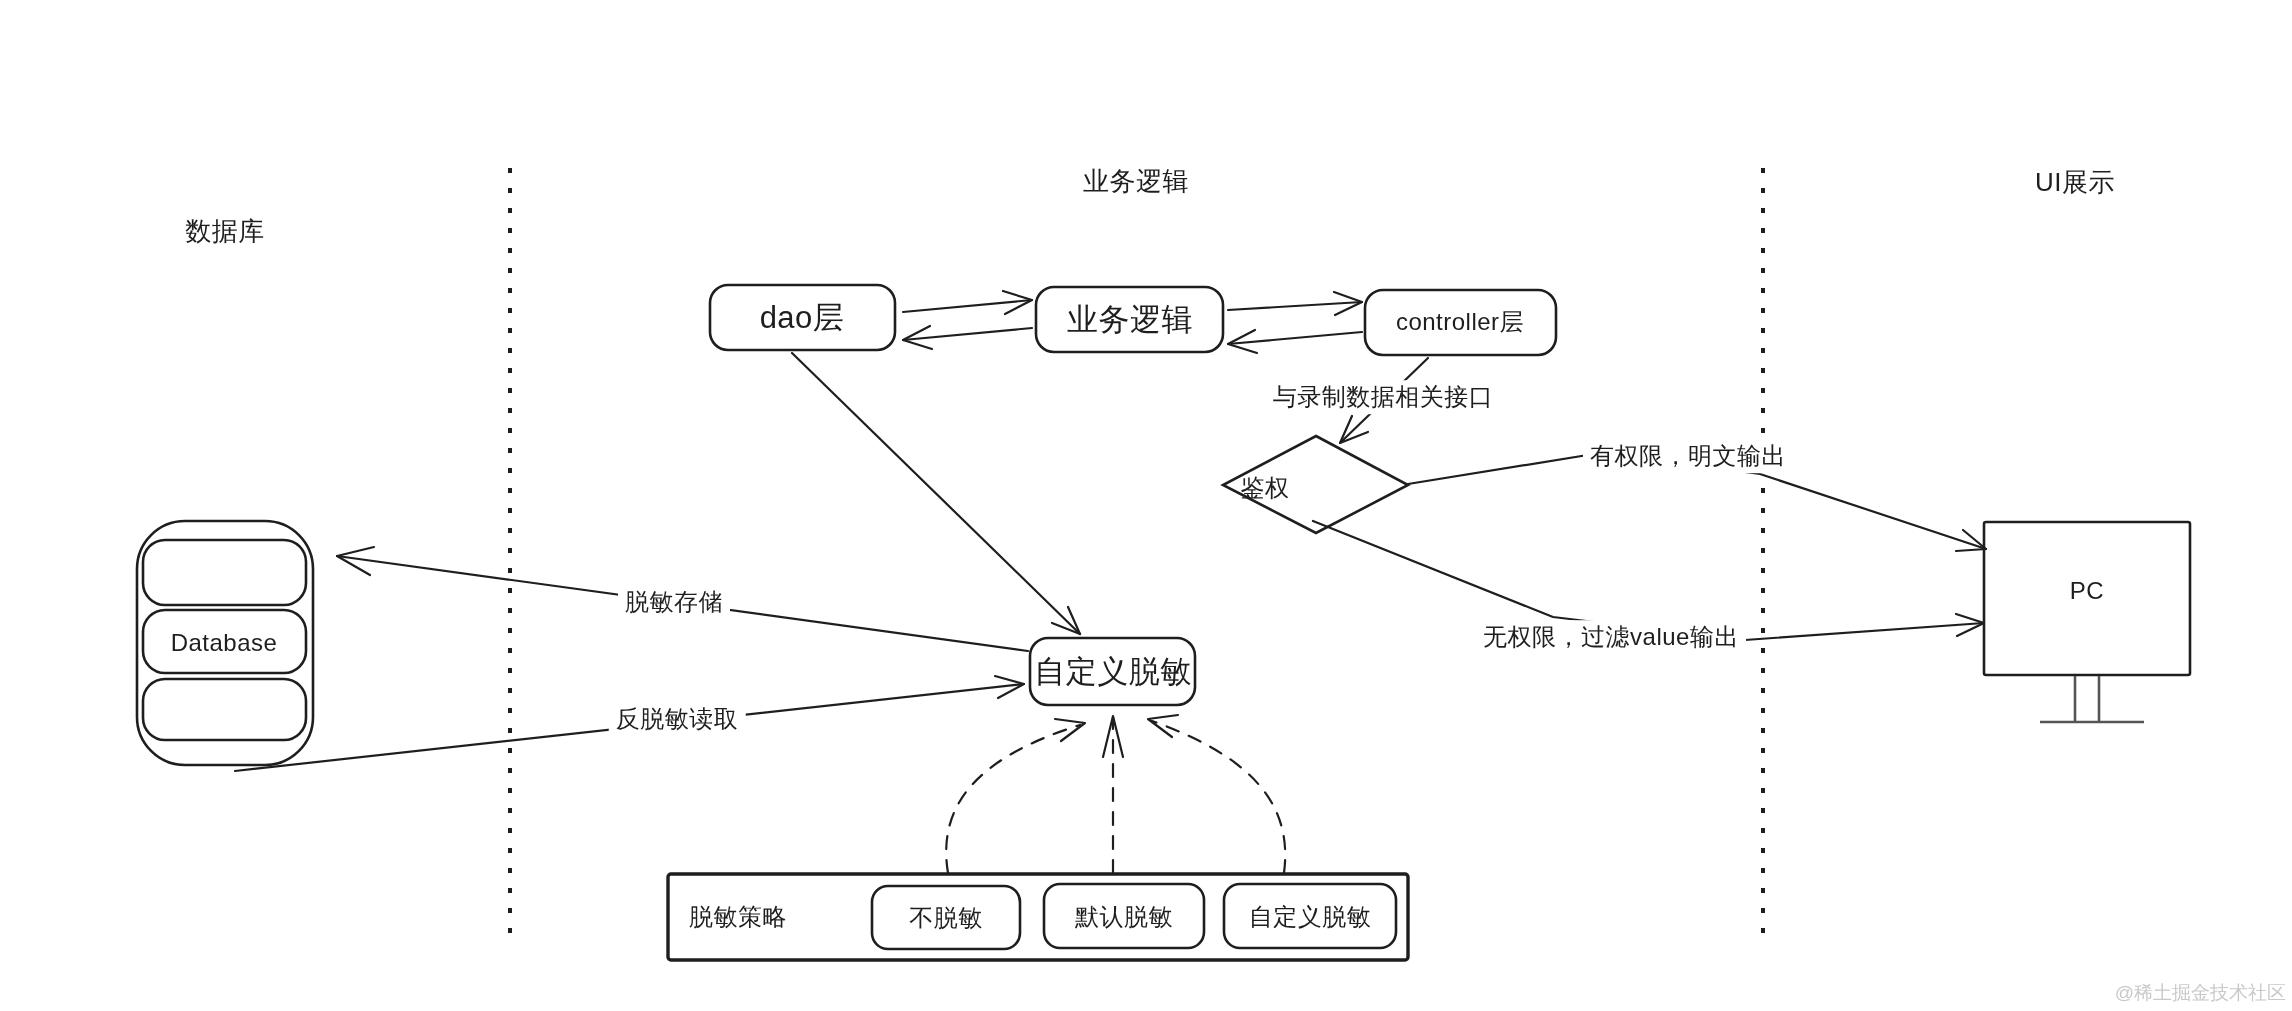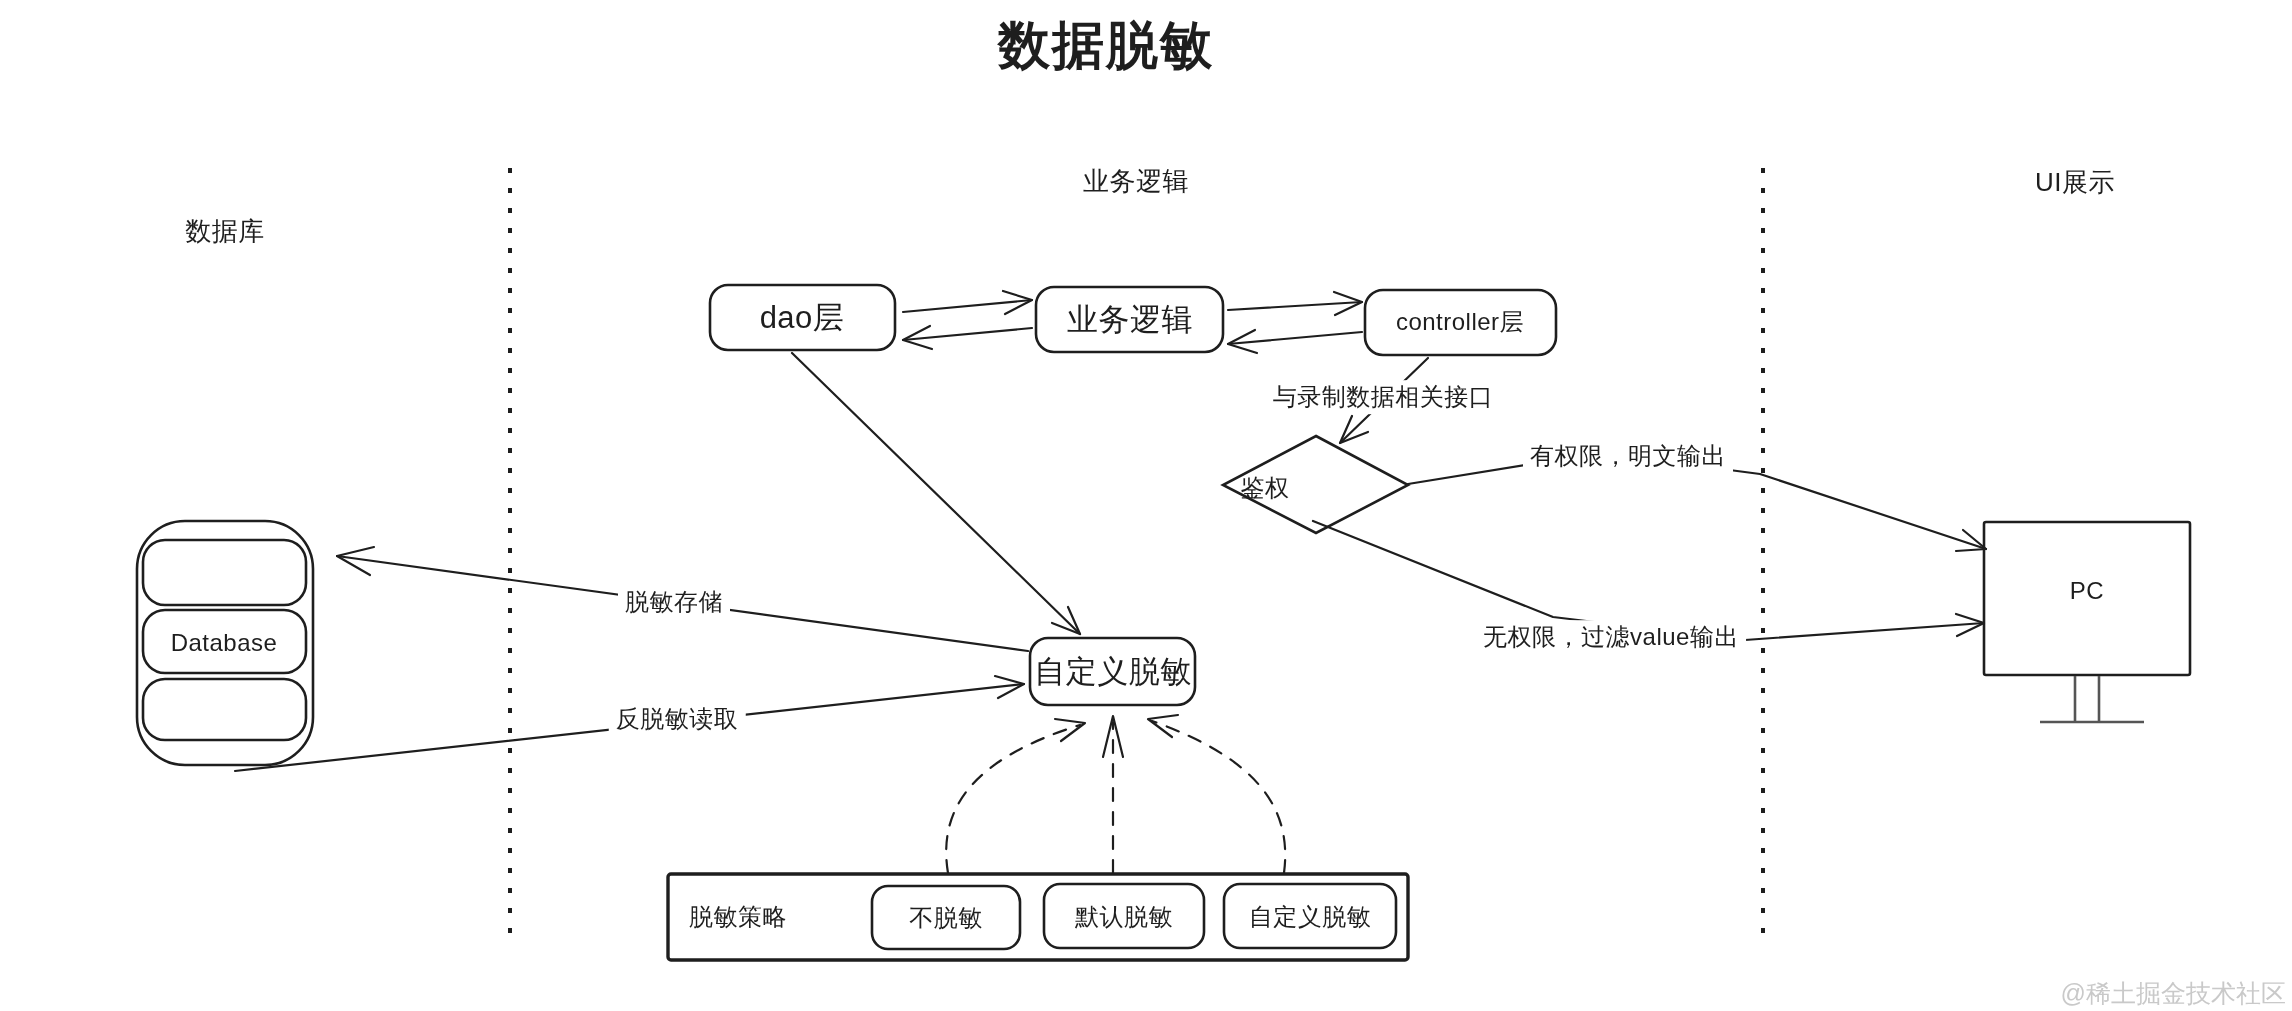--- a/index.html
+++ b/index.html
@@ -20,21 +20,21 @@
   .sep{stroke:var(--stroke);stroke-width:4;stroke-dasharray:5 15;fill:none;}
   .stand{stroke:var(--stand);stroke-width:2.6;fill:none;}
   .lbl{position:absolute;white-space:nowrap;transform:translate(-50%,-50%);
        line-height:1.15;letter-spacing:.5px;}
   .edge-lbl{background:var(--bg);padding:3px 7px;}
   .title{font-size:52px;font-weight:600;letter-spacing:2px;}
   .sec{font-size:26px;}
   .node{font-size:31px;}
   .node-sm{font-size:24px;}
   .edge-f{font-size:24px;}
-  .wm{position:absolute;transform:translate(-100%,-50%);font-size:25px;color:var(--wm);white-space:nowrap;}
+  .wm{position:absolute;transform:translate(-100%,-50%);font-size:19px;color:var(--wm);white-space:nowrap;}
 </style>
 </head>
 <body>
 
 <div id="canvas">
 
   <svg width="2292" height="1011" viewBox="0 0 2292 1011">
 
     <path class="sep" d="M 510 168 L 510 935"></path>
     <path class="sep" d="M 1763 168 L 1763 935"></path>
@@ -93,39 +93,38 @@
       <polyline class="ln" points="374,547 337,556 370,575"></polyline>
       <polyline class="ln" points="998,698 1024,684 995,676"></polyline>
       <polyline class="ln" points="1956,551 1986,549 1963,530"></polyline>
       <polyline class="ln" points="1957,636 1984,623 1956,614"></polyline>
       <polyline class="ln" points="1061,741 1085,723 1055,719"></polyline>
       <polyline class="ln" points="1123,757 1113,716 1103,757"></polyline>
       <polyline class="ln" points="1178,715 1148,719 1172,737"></polyline>
     </g>
   </svg>
 
-  <div class="lbl title" style="left:1106px;top:46px;">数据脱敏</div>
 
   <div class="lbl sec" style="left:225px;top:188px;margin-top:44px;">数据库</div>
   <div class="lbl sec" style="left:1136px;top:182px;">业务逻辑</div>
   <div class="lbl sec" style="left:2075px;top:183px;">UI展示</div>
 
   <div class="lbl node" style="left:802px;top:318px;">dao层</div>
   <div class="lbl node" style="left:1130px;top:320px;">业务逻辑</div>
   <div class="lbl node-sm" style="left:1460px;top:322px;">controller层</div>
   <div class="lbl node-sm" style="left:1265px;top:488px;">鉴权</div>
   <div class="lbl node" style="left:1113px;top:672px;">自定义脱敏</div>
   <div class="lbl node-sm" style="left:224px;top:643px;">Database</div>
   <div class="lbl node-sm" style="left:2087px;top:591px;">PC</div>
 
   <div class="lbl node-sm" style="left:738px;top:917px;text-align:right;">脱敏策略</div>
   <div class="lbl node-sm" style="left:946px;top:918px;">不脱敏</div>
   <div class="lbl node-sm" style="left:1124px;top:917px;">默认脱敏</div>
   <div class="lbl node-sm" style="left:1310px;top:917px;">自定义脱敏</div>
 
   <div class="lbl edge-f edge-lbl" style="left:1383px;top:397px;">与录制数据相关接口</div>
-  <div class="lbl edge-f edge-lbl" style="left:1628px;top:456px;text-align:center;">有权限，明文输出</div>
+  <div class="lbl edge-f edge-lbl" style="left:1688px;top:456px;text-align:center;">有权限，明文输出</div>
   <div class="lbl edge-f edge-lbl" style="left:1611px;top:637px;">无权限，过滤value输出</div>
   <div class="lbl edge-f edge-lbl" style="left:674px;top:602px;">脱敏存储</div>
   <div class="lbl edge-f edge-lbl" style="left:677px;top:719px;">反脱敏读取</div>
 
   <div class="wm" style="left:2286px;top:993px;">@稀土掘金技术社区</div>
 </div>
 
 </body></html>

